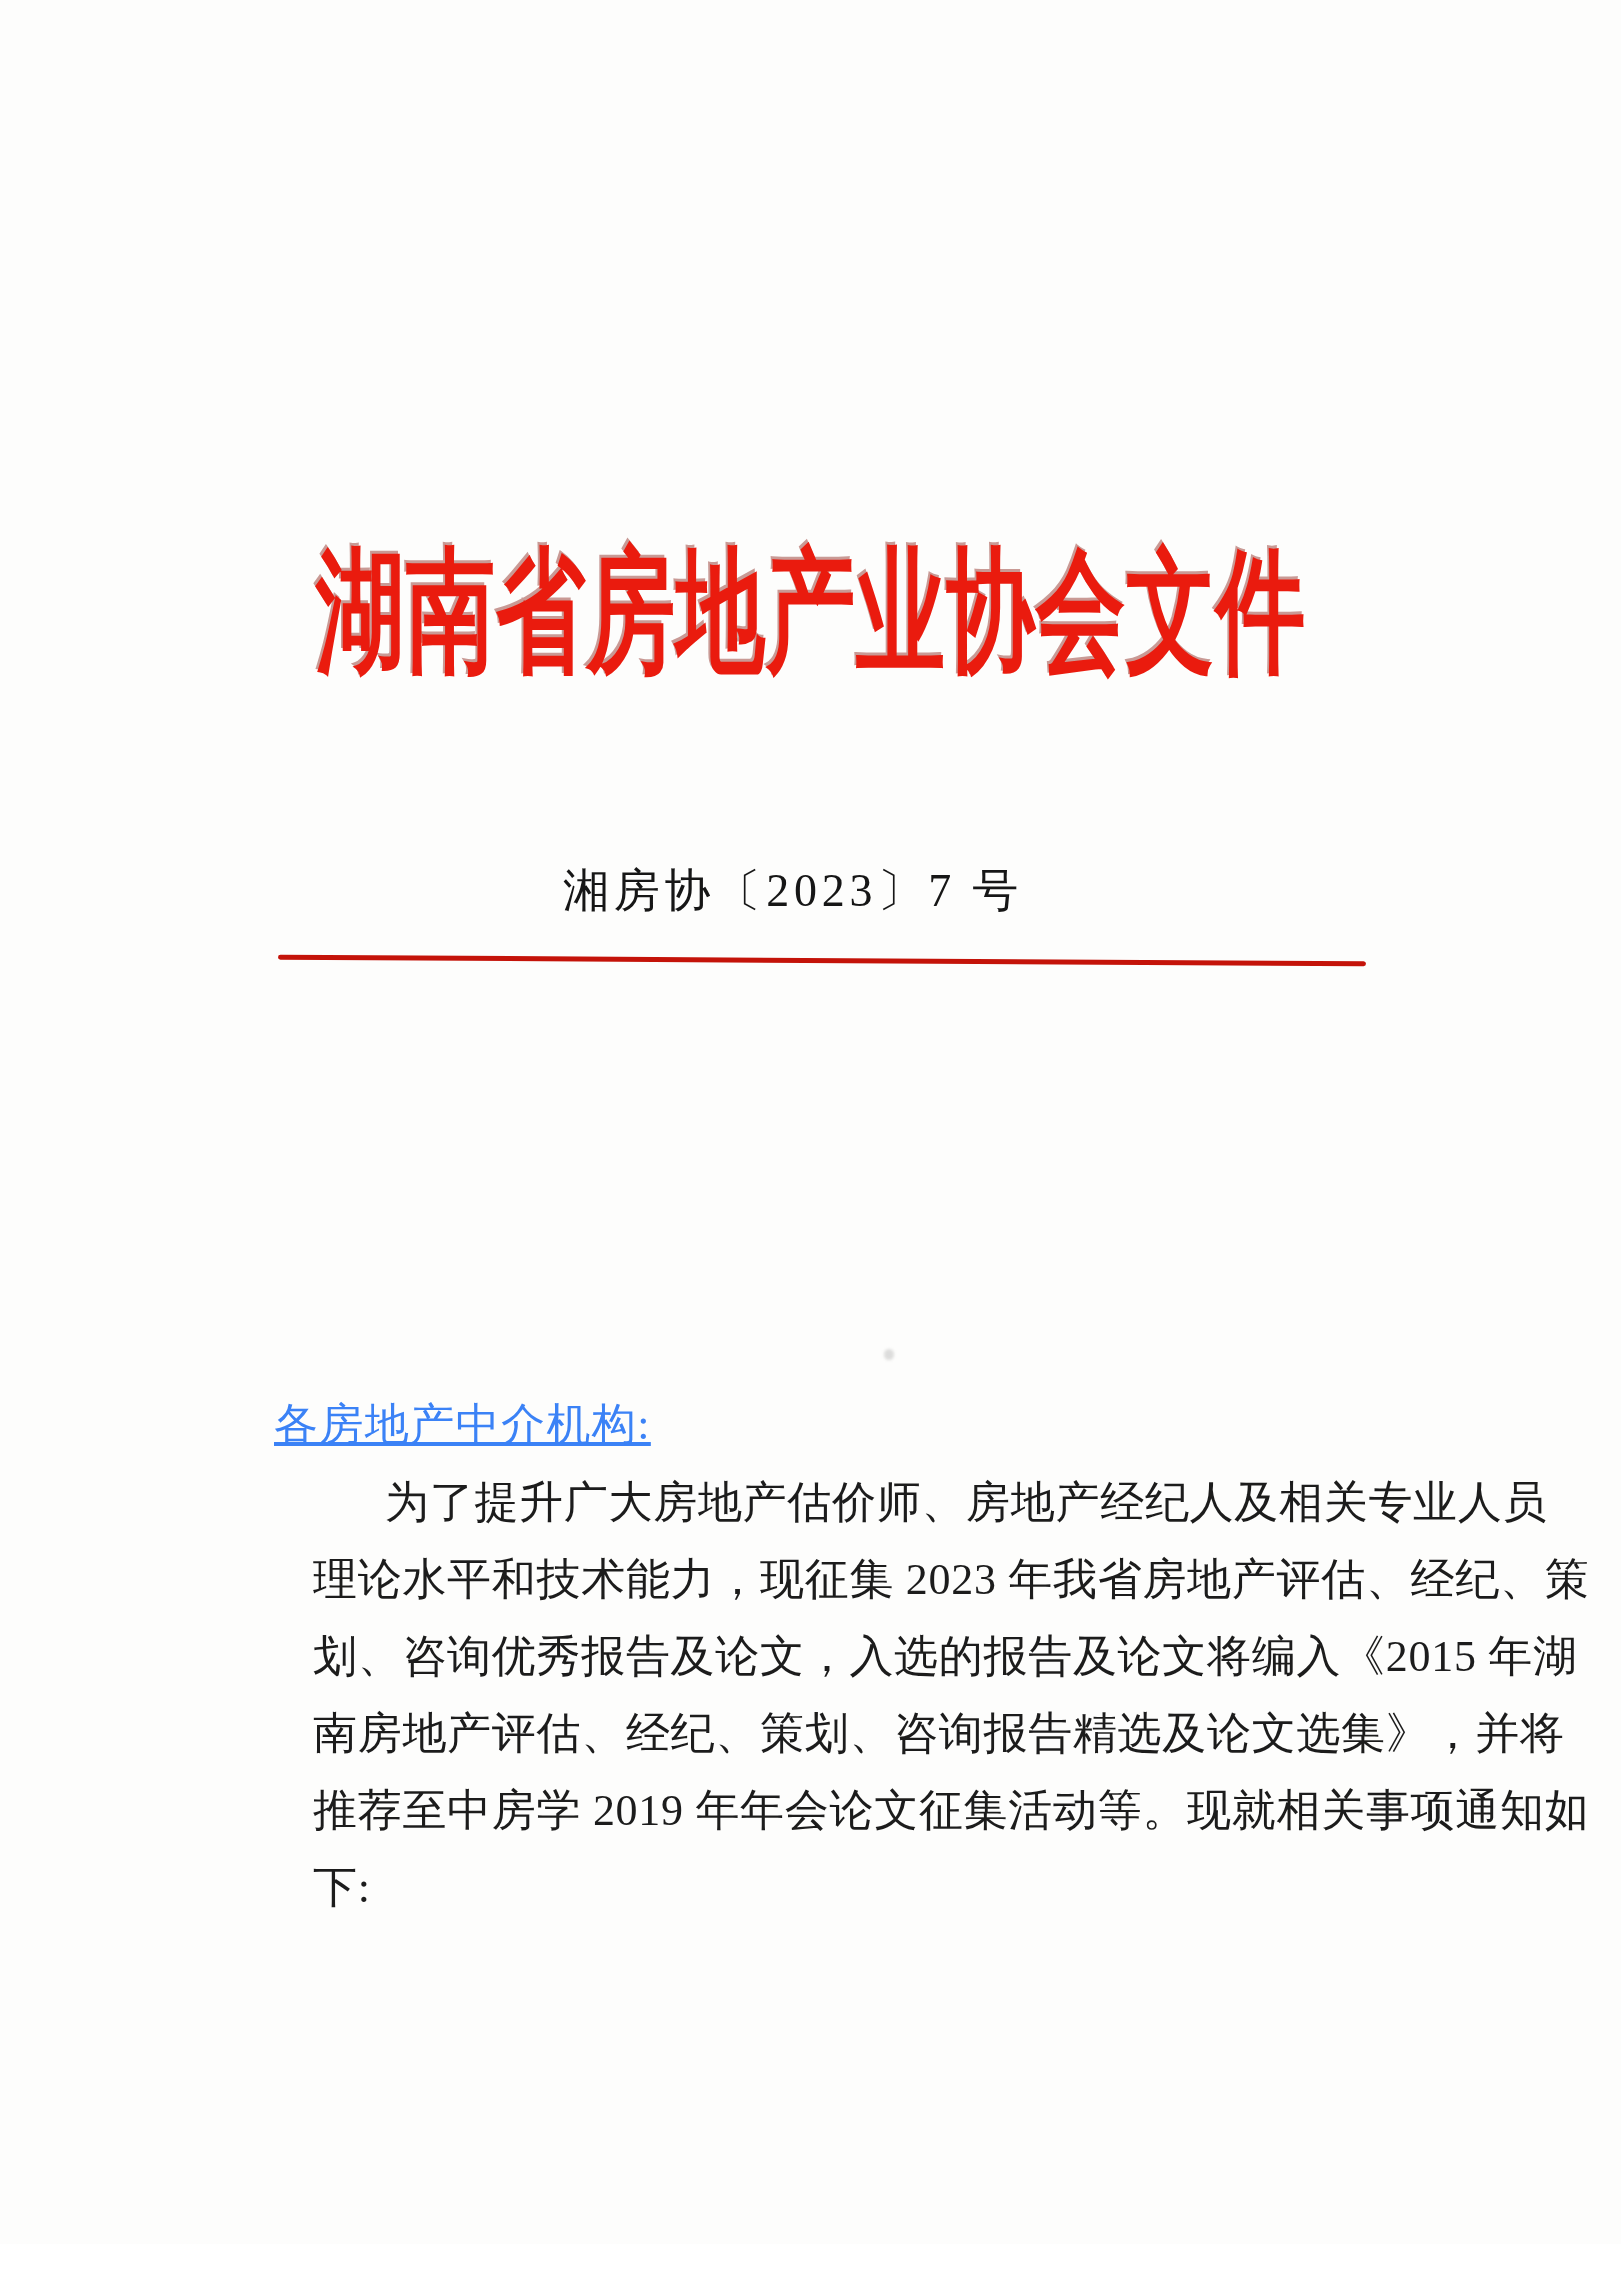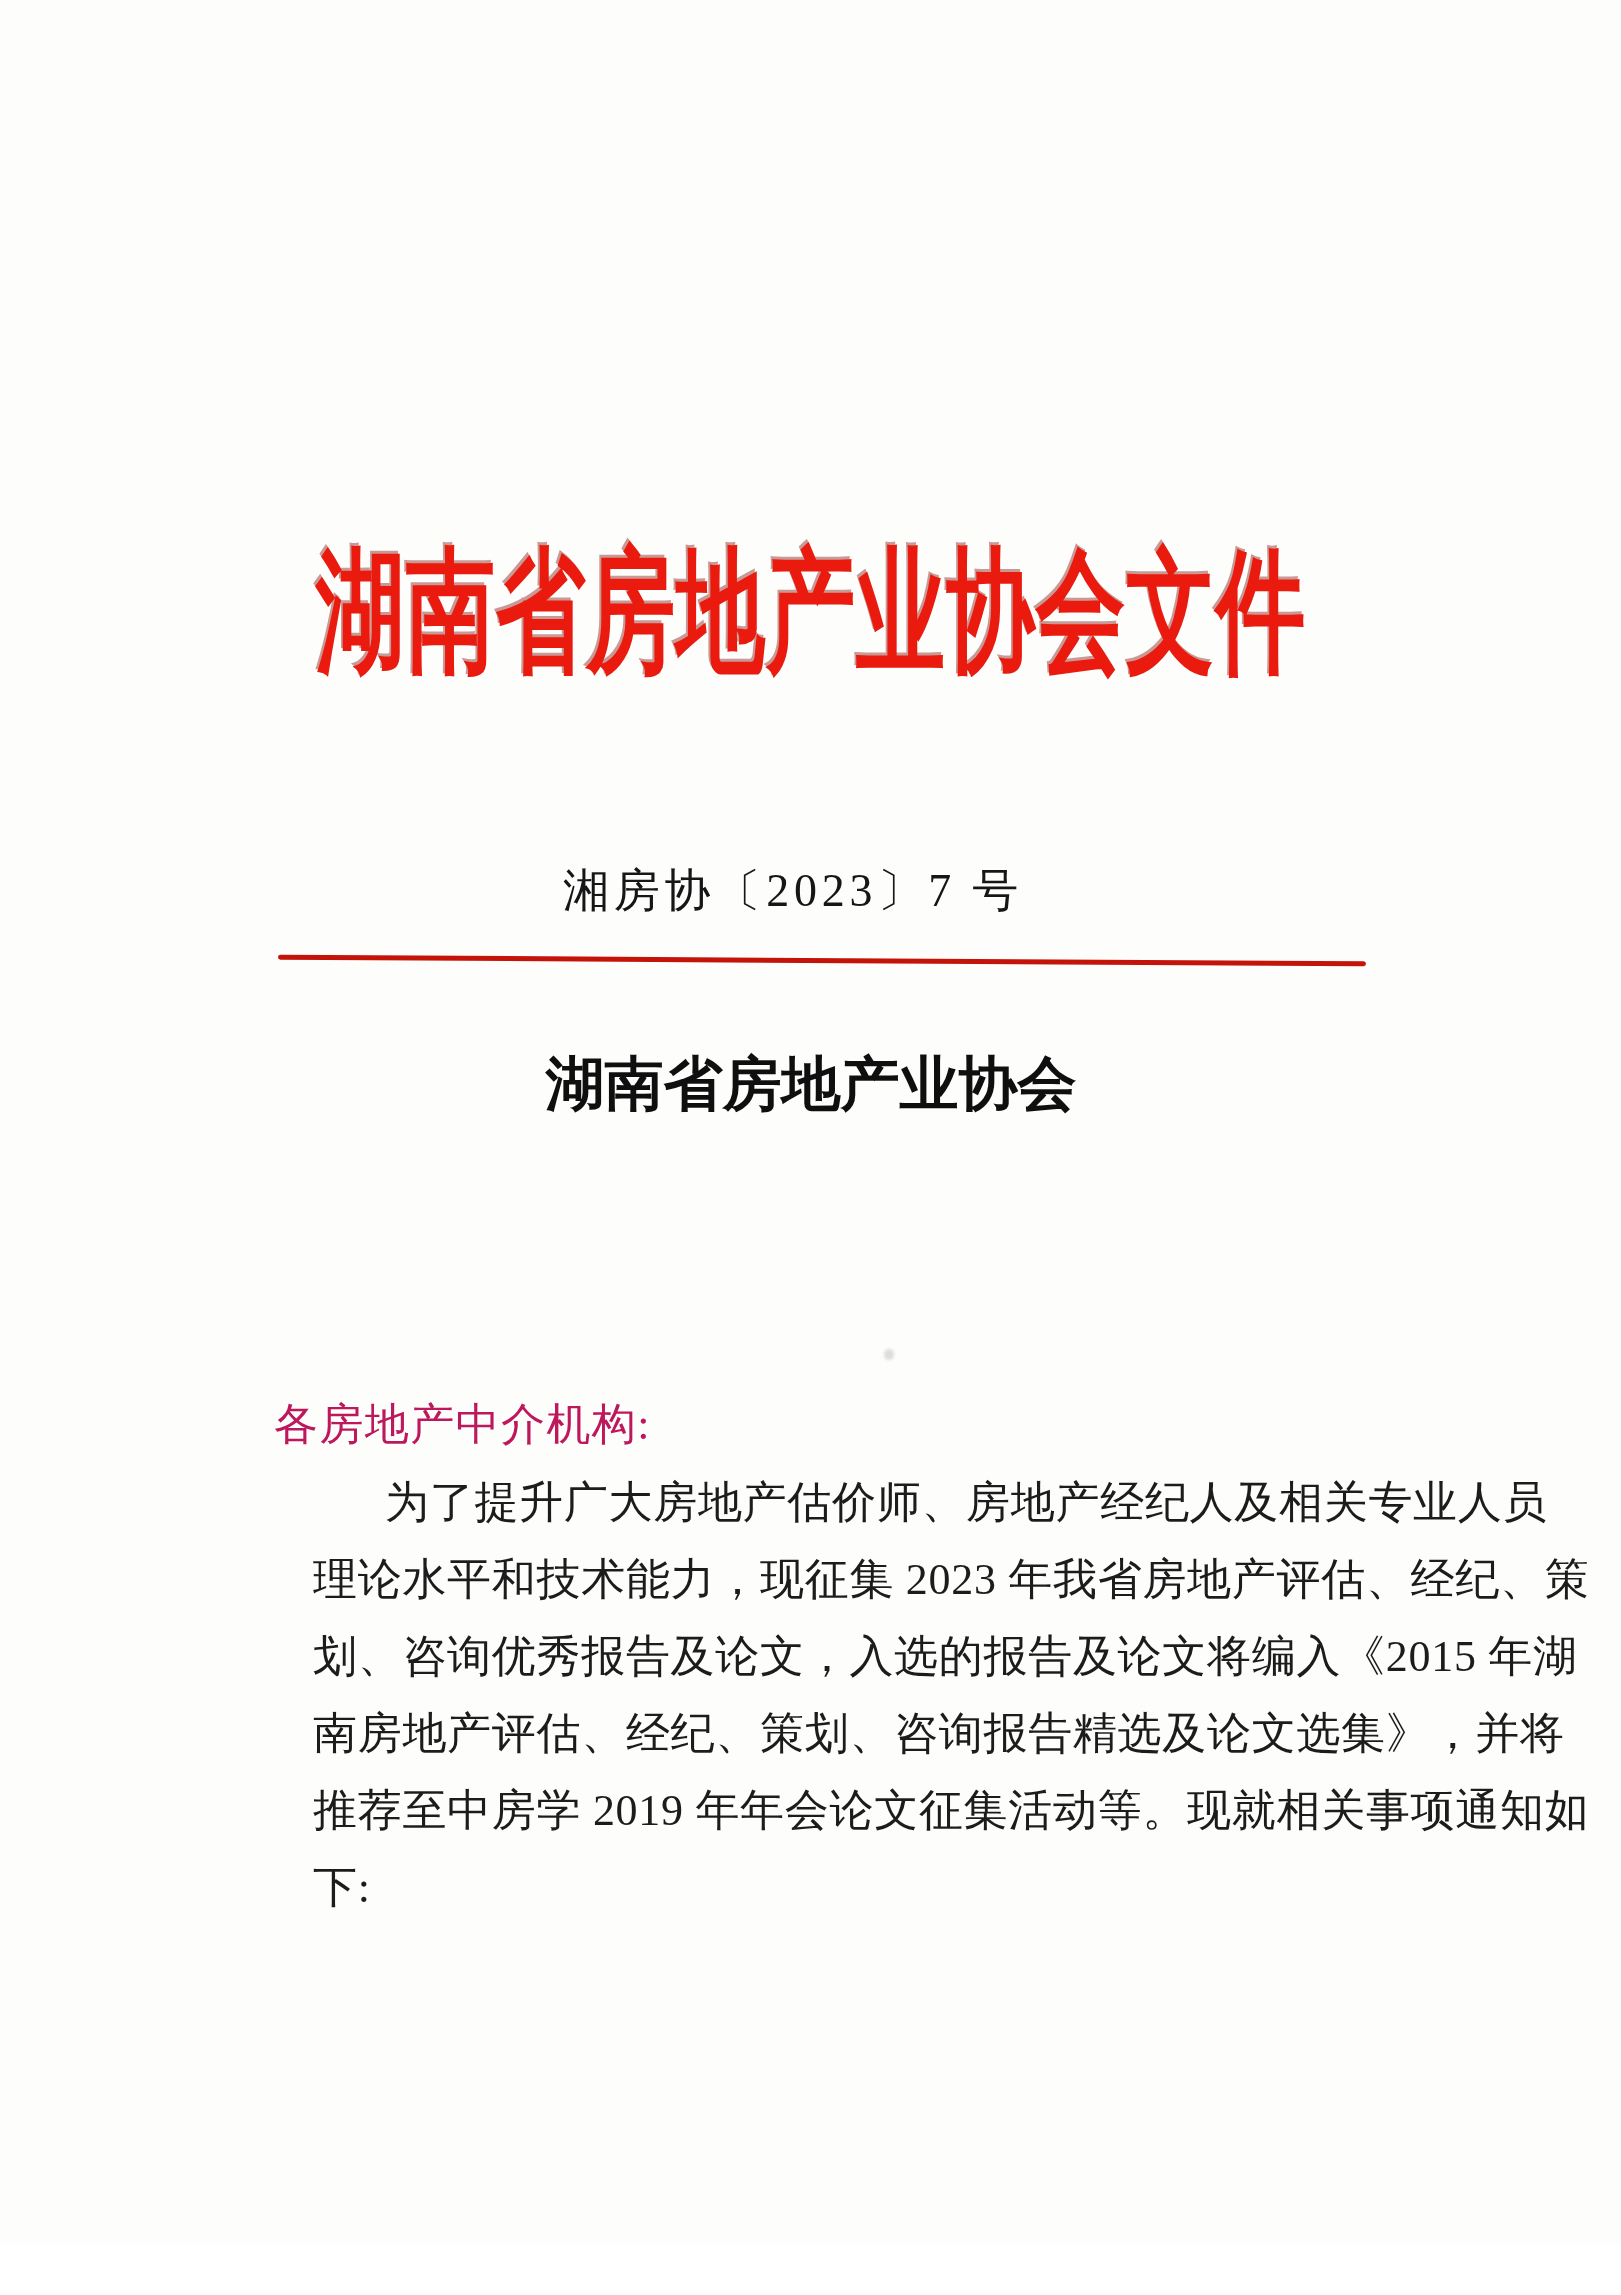--- a/index.html
+++ b/index.html
@@ -75,22 +75,23 @@
     white-space: nowrap;
   }
   
   .salutation {
     position: absolute;
     top: 1397px;
     left: 274px;
     font-size: 44px;
     line-height: 55px;
     letter-spacing: 1.4px;
-    color: #be185d;
+    color: #3b82f6;
     white-space: nowrap;
+    text-decoration: underline;
   }
   
   .bodytext {
     position: absolute;
     top: 1464px;
     left: 274px;
     width: 1081px;
     font-size: 44px;
     line-height: 77px;
     color: #1c1c1c;
@@ -120,21 +121,20 @@
 
 <div class="page">
 
   <div class="banner">湖南省房地产业协会文件</div>
 
   <div class="docnum">湘房协〔2023〕7 号</div>
 
   <div class="red-rule"></div>
 
   <div class="doc-title">
-    <div class="t-line">湖南省房地产业协会</div>
   </div>
 
   <div class="speck"></div>
 
   <div class="salutation">各房地产中介机构:</div>
 
   <div class="bodytext">
     <div class="b-line indent">为了提升广大房地产估价师、房地产经纪人及相关专业人员</div>
     <div class="b-line">理论水平和技术能力，现征集 2023 年我省房地产评估、经纪、策</div>
     <div class="b-line">划、咨询优秀报告及论文，入选的报告及论文将编入《2015 年湖</div>

